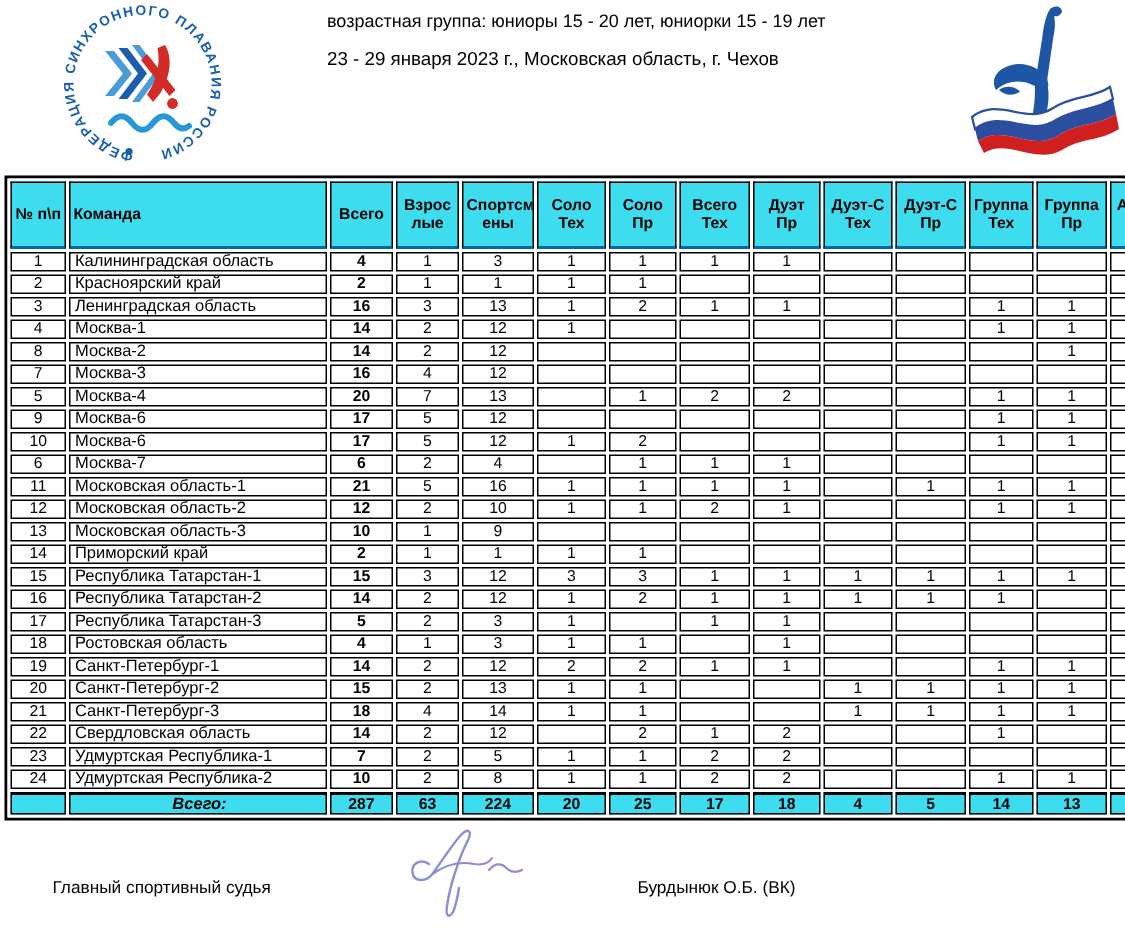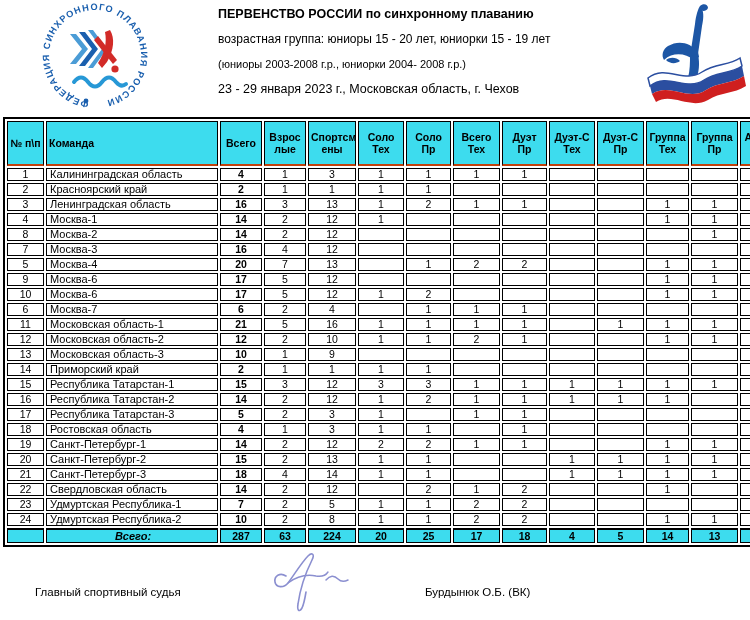--- a/index.html
+++ b/index.html
@@ -23,21 +23,21 @@
     border:2px solid #000;background:#fff;
   }
   table{
     border-collapse:separate;border-spacing:2px;table-layout:fixed;
     width:100%;background:#fff;
   }
   th,td{border:1px solid #000;overflow:hidden;white-space:normal;}
   th{
     background:#3ddcee;font-size:10.5px;font-weight:bold;height:40px;
     vertical-align:middle;text-align:left;padding:1px 2px;line-height:12px;
-    border-bottom:2px solid #c2410c;
+    border-bottom:2px solid #0369a1;
   }
   th.cen{text-align:center;}
   td{
     height:11px;font-size:10.5px;text-align:center;vertical-align:middle;
     padding:0 1px;line-height:11px;
   }
   td.team{text-align:left;padding-left:3px;font-size:11px;}
   td.total-col{font-weight:bold;}
   tr.totals td{
     background:#3ddcee;font-weight:bold;border-top:2px solid #000;height:12px;
@@ -71,23 +71,21 @@
 
     <path d="M88,28 C93,36 92,48 85,60 L80,66 L76,61 C83,51 85,40 83,30 Z" fill="#d22b28"></path>
     <path d="M76,34 L95,58 L91,62 L72,38 Z" fill="#d22b28"></path>
     <circle cx="93" cy="67" r="3.6" fill="#d22b28"></circle>
 
     <path d="M52,80 q 7,-9 14,0 q 7,9 14,0 q 7,-9 14,0 q 5,6 10,2" stroke="#2798d6" stroke-width="4" fill="none" stroke-linecap="round"></path>
   </svg>
 </div>
 
 <div class="titles">
-  <div class="t t1">ПЕРВЕНСТВО РОССИИ по синхронному плаванию</div>
   <div class="t t2">возрастная группа: юниоры 15 - 20 лет, юниорки 15 - 19 лет</div>
-  <div class="t t3">(юниоры 2003-2008 г.р., юниорки 2004- 2008 г.р.)</div>
   <div class="t t4">23 - 29 января 2023 г., Московская область, г. Чехов</div>
 </div>
 
 <div class="logo-right">
   <svg width="104" height="110" viewBox="0 0 104 110">
 
     <path d="M58,4 C62,8 62,15 60,24 L56,52 L48,54 L53,22 C54,13 56,7 58,4 Z" fill="#1d56a5"></path>
     <path d="M58,4 C61,1 66,2 66,6 C64,10 60,9 58,8 Z" fill="#1d56a5"></path>
 
     <path d="M56,50 C48,40 36,38 26,44 C21,47 19,53 22,58 C31,50 43,51 52,58 L57,55 Z" fill="#1d56a5"></path>

